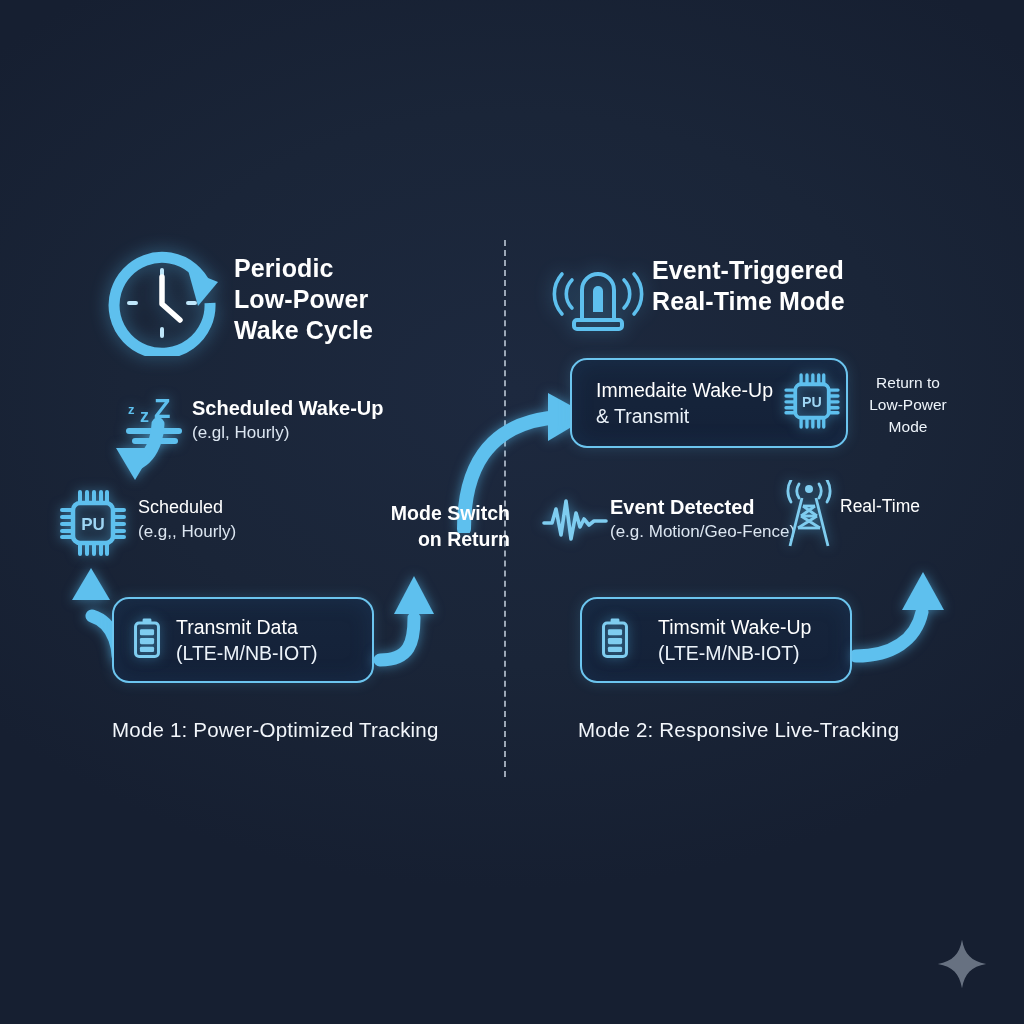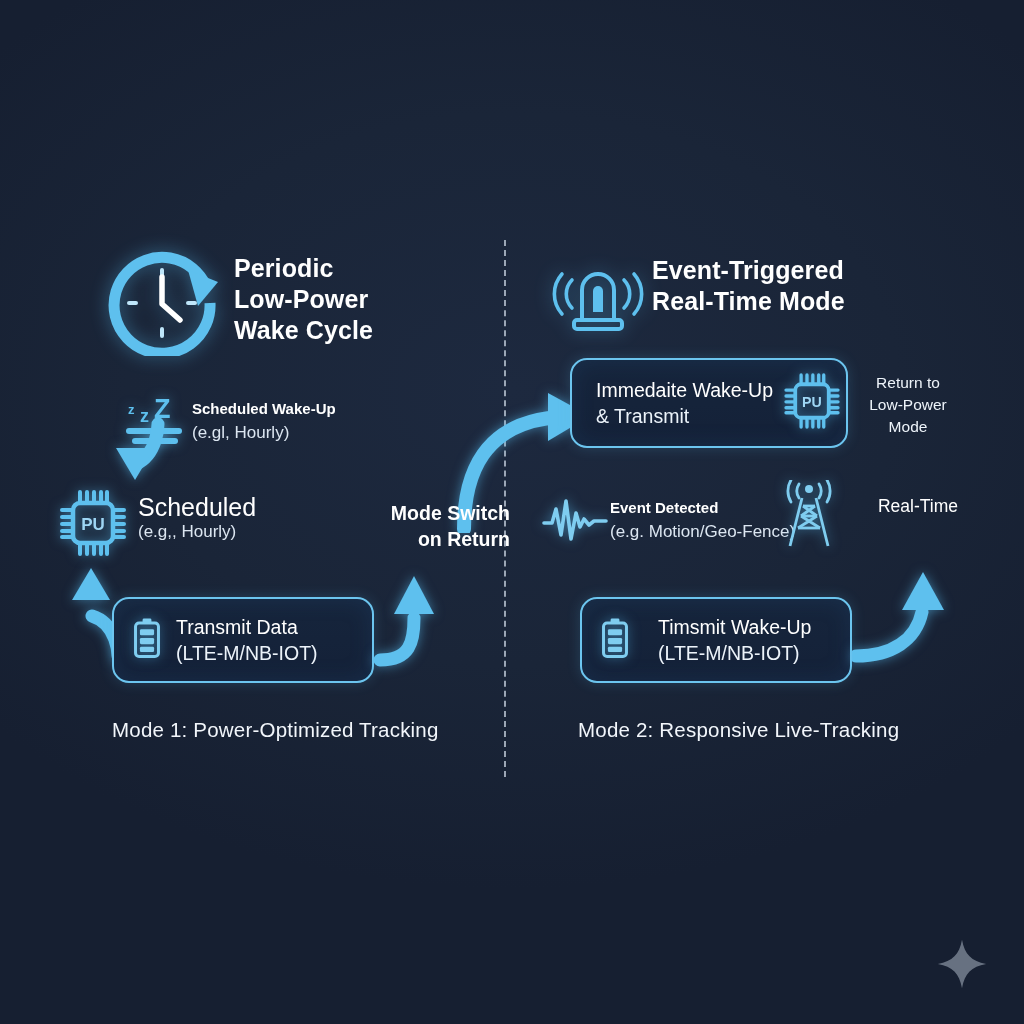--- a/index.html
+++ b/index.html
@@ -12,23 +12,23 @@
   }
   #stage{position:absolute;inset:0;
     background:radial-gradient(ellipse 700px 500px at 50% 38%, #1d293f 0%, #1a2538 55%, #161f31 100%);}
   .abs{position:absolute;}
 
   
   .head{font-size:25px;line-height:31px;font-weight:700;color:#ffffff;letter-spacing:.1px;}
   .mode-caption{font-size:20.5px;color:#f2f6fb;letter-spacing:.2px;white-space:nowrap;}
 
   
-  .lbl-main{font-size:15px;font-weight:700;color:#ffffff;line-height:25px;white-space:nowrap;}
+  .lbl-main{font-size:20px;font-weight:700;color:#ffffff;line-height:25px;white-space:nowrap;}
   .lbl-sub{font-size:17px;color:#dce6f1;line-height:24px;white-space:nowrap;}
-  .lbl-plain{font-size:25px;color:#ffffff;line-height:25px;white-space:nowrap;}
+  .lbl-plain{font-size:18px;color:#ffffff;line-height:25px;white-space:nowrap;}
   .side-note{font-size:15.5px;color:#eef4fa;line-height:22px;text-align:center;}
   .center-lbl{font-size:19.5px;font-weight:700;color:#ffffff;line-height:26px;text-align:right;white-space:nowrap;}
 
   
   .card{
     box-sizing:border-box;
     border:2.5px solid #6cc5ef;
     border-radius:17px;
     background:linear-gradient(180deg,#16253c 0%,#142138 100%);
     box-shadow:0 0 14px rgba(92,185,232,.20), inset 0 0 22px rgba(40,90,140,.22);
@@ -252,21 +252,21 @@
         <path d="M38 18 L50 66"></path>
         <path d="M25 26 L37 26"></path>
         <path d="M23 36 L39 36"></path>
         <path d="M20 48 L42 48"></path>
         <path d="M25 26 L39 36 M37 26 L23 36"></path>
         <path d="M23 36 L42 48 M39 36 L20 48"></path>
       </g>
     </svg>
   </div>
   <div class="abs" style="left:840px;top:494px;width:160px;">
-    <div class="lbl-sub" style="text-align:right;width:118px;font-size:17.5px;color:#ffffff;">Real-Time</div>
+    <div class="lbl-sub" style="text-align:left;width:118px;font-size:17.5px;color:#ffffff;">Real-Time</div>
   </div>
 
   <div class="abs card" style="left:580px;top:597px;width:272px;height:86px;padding-left:18px;">
     <div style="width:44px;">
       <svg viewBox="0 0 34 46" width="30" height="42" class="glow">
         <rect x="12" y="1" width="10" height="5" rx="1.5" fill="#7fcdf0"></rect>
         <rect x="4" y="6" width="26" height="38" rx="4" fill="none" stroke="#7fcdf0" stroke-width="3.4"></rect>
         <rect x="9" y="13" width="16" height="7" rx="1.5" fill="#7fcdf0"></rect>
         <rect x="9" y="23" width="16" height="7" rx="1.5" fill="#7fcdf0"></rect>
         <rect x="9" y="33" width="16" height="6" rx="1.5" fill="#7fcdf0"></rect>

